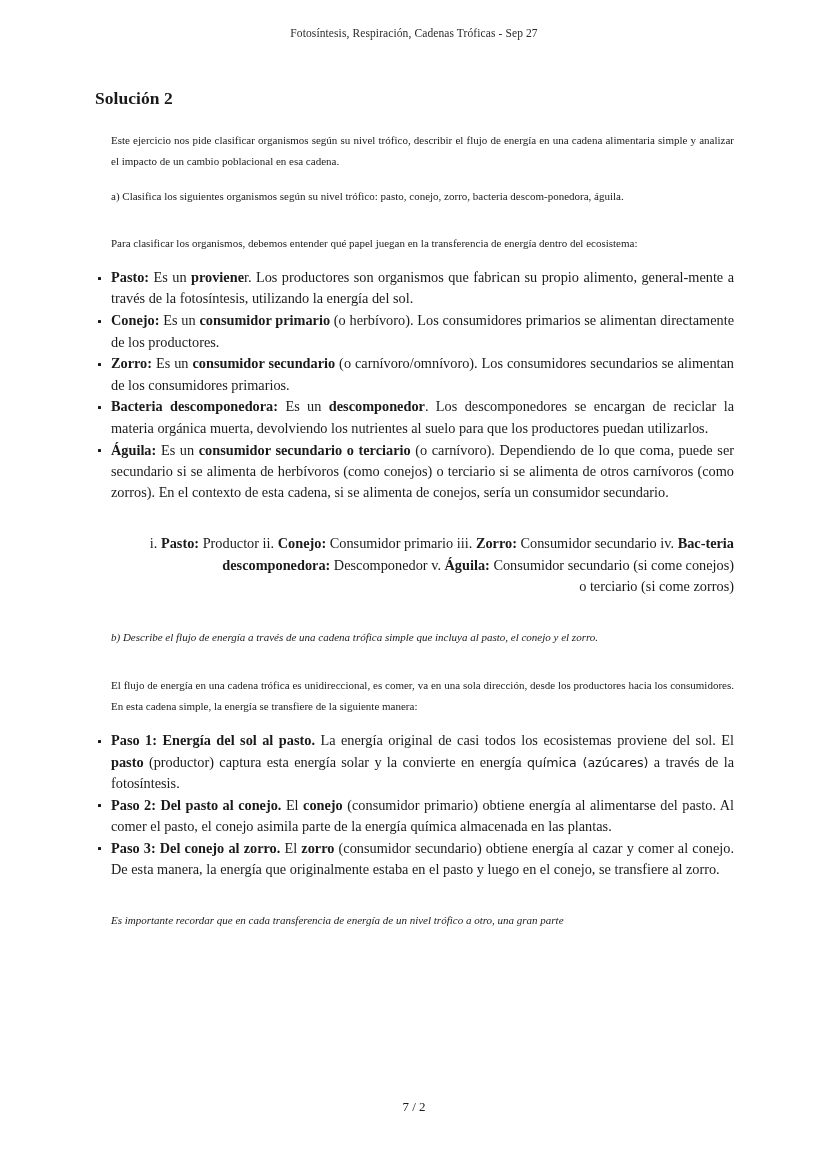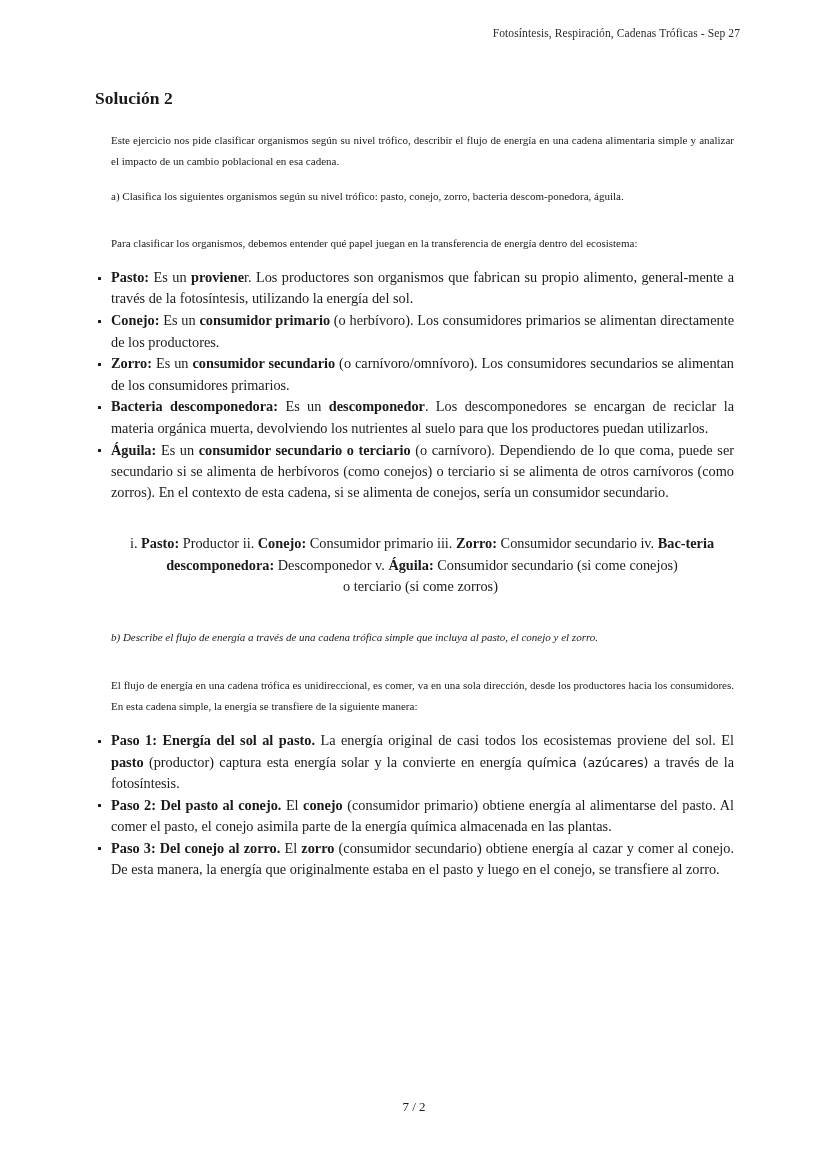--- a/index.html
+++ b/index.html
@@ -19,22 +19,22 @@
     position: absolute;
     inset: 0;
     background: #ffffff;
   }
 
   
   .running-head {
     position: absolute;
     top: 27px;
     left: 95px;
-    right: 88px;
-    text-align: right;
+    right: 95px;
+    text-align: center;
     font-size: 11.5px;
     color: #2a2a2a;
     letter-spacing: 0.1px;
   }
 
   
   .content {
     position: absolute;
     top: 88px;
     left: 95px;
@@ -87,21 +87,21 @@
   }
 
   b, strong { font-weight: bold; }
 
   
   .summary-block {
     margin: 30px 0 0 0;
     padding: 0 0 0 15px;
     font-size: 14.3px;
     line-height: 21.3px;
-    text-align: center;
+    text-align: right;
     width: 624px;
   }
   .summary-block .hang {
     display: block;
     margin-left: -3px;
   }
 
   
   .sans-run {
     font-family: "DejaVu Sans", "Liberation Sans", sans-serif;
@@ -168,18 +168,19 @@
         <b>Paso 1: Energía del sol al pasto.</b><span> La energía original de casi todos los ecosistemas proviene del sol. El </span><b>pasto</b><span> (productor) captura esta energía solar y la convierte en energía </span><span class="sans-run">química (azúcares)</span><span> a través de la fotosíntesis.</span>
       </li>
       <li>
         <b>Paso 2: Del pasto al conejo.</b><span> El </span><b>conejo</b><span> (consumidor primario) obtiene energía al alimentarse del pasto. Al comer el pasto, el conejo asimila parte de la energía química almacenada en las plantas.</span>
       </li>
       <li>
         <b>Paso 3: Del conejo al zorro.</b><span> El </span><b>zorro</b><span> (consumidor secundario) obtiene energía al cazar y comer al conejo. De esta manera, la energía que originalmente estaba en el pasto y luego en el conejo, se transfiere al zorro.</span>
       </li>
     </ul>
 
+    <p class="para gap-top-lg">Es importante recordar que en cada transferencia de energía de un nivel trófico a otro, una gran parte</p>
 
   </div>
 
   <div class="footer">7 / 2</div>
 
 </div>
 
 </body></html>

